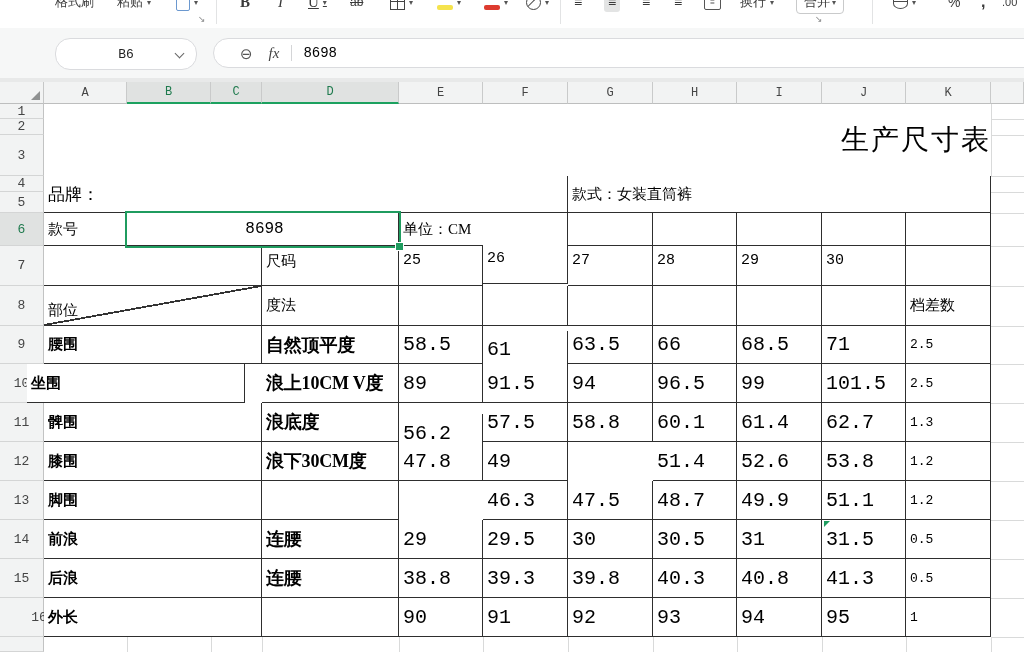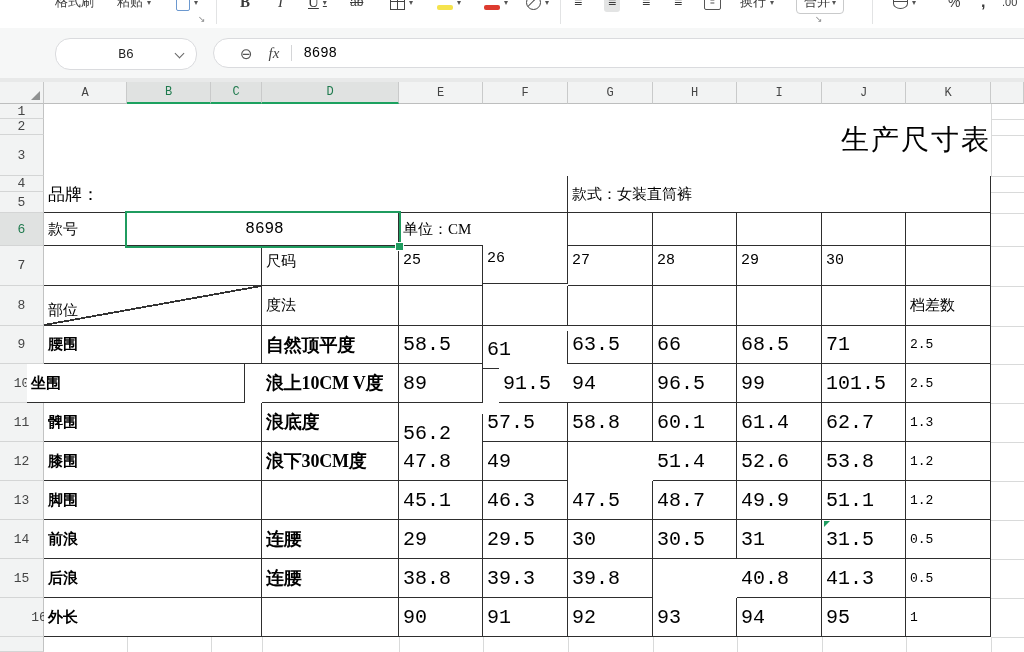--- a/index.html
+++ b/index.html
@@ -332,21 +332,21 @@
     </div>
     <div class="cell boldlabel" style="position: absolute; left: 27px; top: 364px; width: 218px; height: 39px;">
       <span>坐围</span>
     </div>
     <div class="cell method" style="position: absolute; left: 262px; top: 364px; width: 137px; height: 39px;">
       <span>浪上10CM V度</span>
     </div>
     <div class="cell num" style="position: absolute; left: 399px; top: 364px; width: 84px; height: 39px;">
       <span>89</span>
     </div>
-    <div class="cell num" style="position: absolute; left: 483px; top: 364px; width: 85px; height: 39px; margin-left: 16px;">
+    <div class="cell num" style="position: absolute; left: 483px; top: 364px; width: 85px; height: 39px;">
       <span>91.5</span>
     </div>
     <div class="cell num" style="position: absolute; left: 568px; top: 364px; width: 85px; height: 39px;">
       <span>94</span>
     </div>
     <div class="cell num" style="position: absolute; left: 653px; top: 364px; width: 84px; height: 39px;">
       <span>96.5</span>
     </div>
     <div class="cell num" style="position: absolute; left: 737px; top: 364px; width: 85px; height: 39px;">
       <span>99</span>
@@ -407,23 +407,20 @@
     </div>
     <div class="cell grade" style="position: absolute; left: 906px; top: 442px; width: 85px; height: 39px;">
       <span>1.2</span>
     </div>
     <div class="cell boldlabel" style="position: absolute; left: 44px; top: 481px; width: 218px; height: 39px;">
       <span>脚围</span>
     </div>
     <div class="cell method" style="position: absolute; left: 262px; top: 481px; width: 137px; height: 39px;">
       <span></span>
     </div>
-    <div class="cell num" style="position: absolute; left: 399px; top: 481px; width: 84px; height: 39px;">
-      <span>45.1</span>
-    </div>
     <div class="cell num" style="position: absolute; left: 483px; top: 481px; width: 85px; height: 39px;">
       <span>46.3</span>
     </div>
     <div class="cell num" style="position: absolute; left: 568px; top: 481px; width: 85px; height: 39px;">
       <span>47.5</span>
     </div>
     <div class="cell num" style="position: absolute; left: 653px; top: 481px; width: 84px; height: 39px;">
       <span>48.7</span>
     </div>
     <div class="cell num" style="position: absolute; left: 737px; top: 481px; width: 85px; height: 39px;">
@@ -469,20 +466,23 @@
       <span>连腰</span>
     </div>
     <div class="cell num" style="position: absolute; left: 399px; top: 559px; width: 84px; height: 39px;">
       <span>38.8</span>
     </div>
     <div class="cell num" style="position: absolute; left: 483px; top: 559px; width: 85px; height: 39px;">
       <span>39.3</span>
     </div>
     <div class="cell num" style="position: absolute; left: 568px; top: 559px; width: 85px; height: 39px;">
       <span>39.8</span>
+    </div>
+    <div class="cell num" style="position: absolute; left: 653px; top: 559px; width: 84px; height: 39px;">
+      <span>40.3</span>
     </div>
     <div class="cell num" style="position: absolute; left: 737px; top: 559px; width: 85px; height: 39px;">
       <span>40.8</span>
     </div>
     <div class="cell num" style="position: absolute; left: 822px; top: 559px; width: 84px; height: 39px;">
       <span>41.3</span>
     </div>
     <div class="cell grade" style="position: absolute; left: 906px; top: 559px; width: 85px; height: 39px;">
       <span>0.5</span>
     </div>

